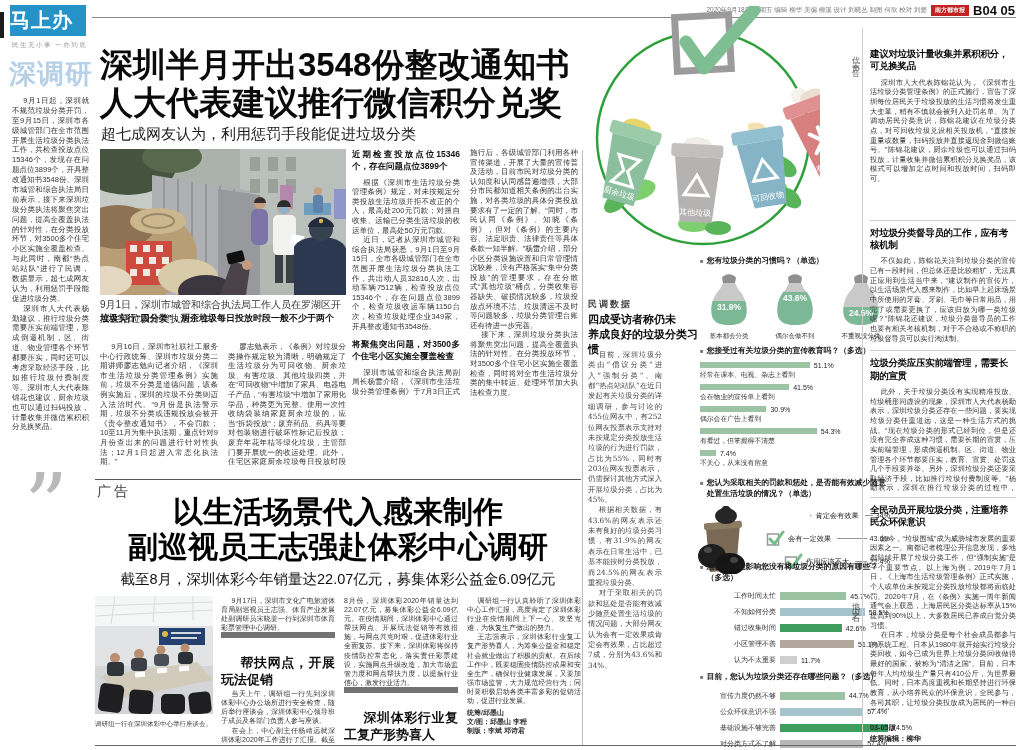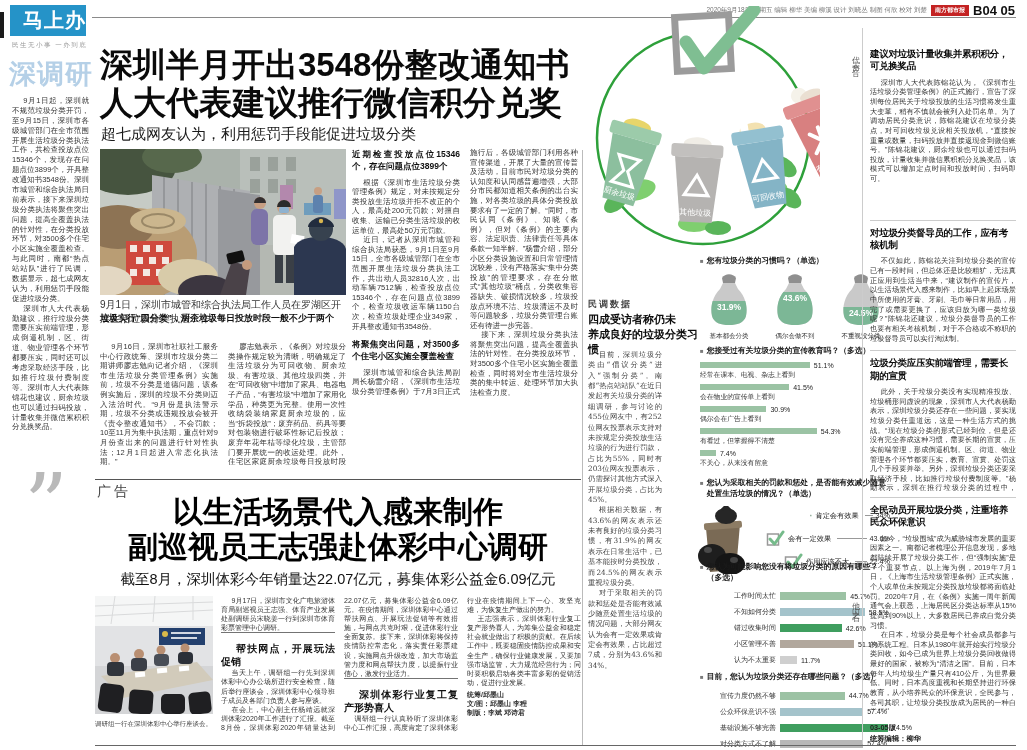--- a/index.html
+++ b/index.html
@@ -1,21 +1,21 @@
 <!DOCTYPE html>
 <html><head>
 <meta charset="utf-8">
 <style>
   html,body{margin:0;padding:0;background:#dfdfdf}
   #page{position:relative;width:1027px;height:750px;margin:0 auto;background:#fff;
         font-family:"Liberation Sans",sans-serif;color:#222;overflow:hidden}
   .abs{position:absolute}
   
   .logo-box{left:10px;top:5px;width:76px;height:31px;background:#2593c8;color:#fff;
-            font-weight:bold;font-size:20px;line-height:31px;text-align:right;letter-spacing:1px}
+            font-weight:bold;font-size:20px;line-height:31px;text-align:left;letter-spacing:1px}
   .logo-tag{left:12px;top:41px;font-size:6.5px;color:#999;letter-spacing:1.5px}
   .scan-mark{left:0;top:12px;width:4px;height:26px;background:#1b1b1b}
   .head-rule{left:92px;top:17px;width:924px;border-top:1px solid #8a8a8a}
   .meta{right:12px;top:3px;font-size:6.5px;color:#777;display:flex;align-items:center;gap:4px}
   .brand-box{background:#c42323;color:#fff;font-size:6px;padding:1px 4px;font-weight:bold}
   .page-no{font-size:13px;font-weight:bold;color:#111}
   
   .rail-label{left:9px;top:56px;font-size:27px;font-weight:bold;color:#b5d0e7;letter-spacing:1px}
   .rail-body{left:12px;top:96px;width:77px;height:388px;overflow:hidden;font-size:7.5px;line-height:1.32;
              text-align:justify;color:#333}
@@ -80,21 +80,21 @@
   .ad-label{left:97px;top:483px;font-size:14px;color:#444;letter-spacing:3px}
   .ad-head{left:95px;top:495px;width:486px;text-align:center;font-family:"Liberation Serif",serif;
            font-weight:bold;font-size:30px;line-height:1.16;color:#000}
   .ad-deck{left:95px;top:570px;width:486px;text-align:center;font-size:14.5px;color:#111}
   .ad-body{left:95px;top:596px;width:486px;height:150px;display:flex}
   .ad-photo{width:118px;flex:none}
   .ad-photo-cap{font-size:6.5px;color:#444;margin-top:2px}
   .ad-text{flex:1;margin-left:8px;column-count:3;column-gap:9px;font-size:7px;line-height:1.3;
            text-align:justify;color:#333;height:148px;overflow:hidden}
   .ad-text p{margin:0;text-indent:1.5em}
-  .adsub{font-weight:bold;font-size:10px;color:#111;border-top:1px solid #737373;padding-top:9px;margin:5px 0 4px;text-indent:0}
+  .adsub{font-weight:bold;font-size:13px;color:#111;border-top:6px solid #737373;padding-top:17px;margin:5px 0 4px;text-indent:0}
   .adcred{font-weight:bold;text-indent:0 !important;margin-top:3px !important}
   .adcred span{display:block}
   .bottom-rule{left:95px;top:745px;width:921px;border-top:1px solid #666}
 </style>
 </head>
 <body>
 
 <div id="page">
 
   <div class="abs scan-mark"></div>

